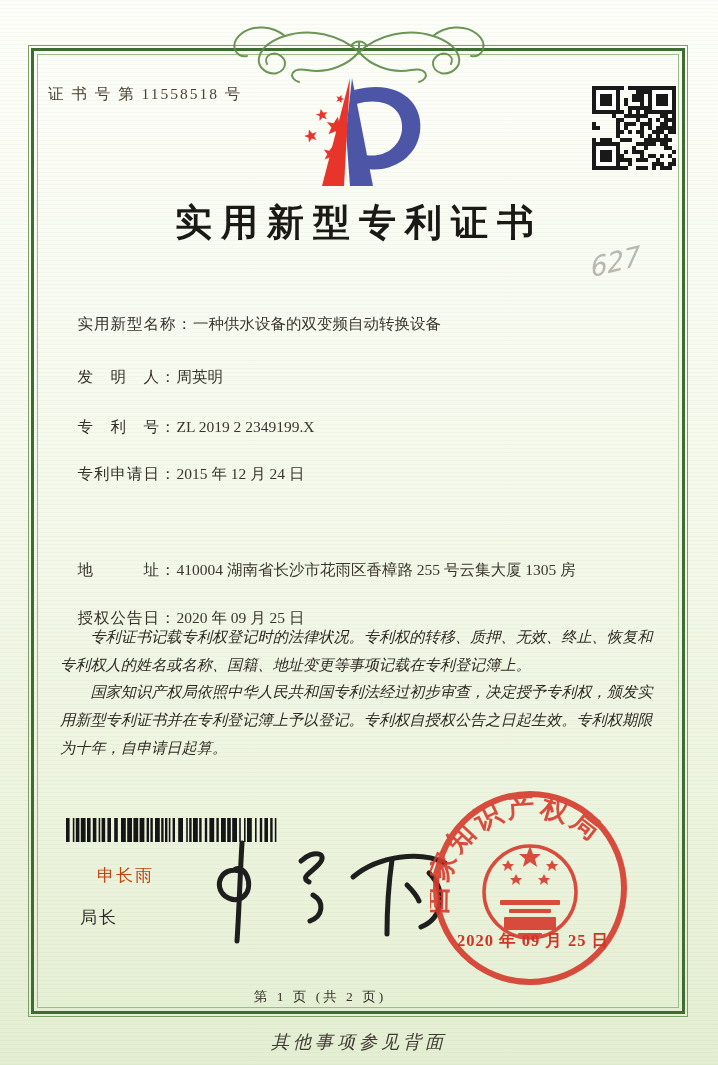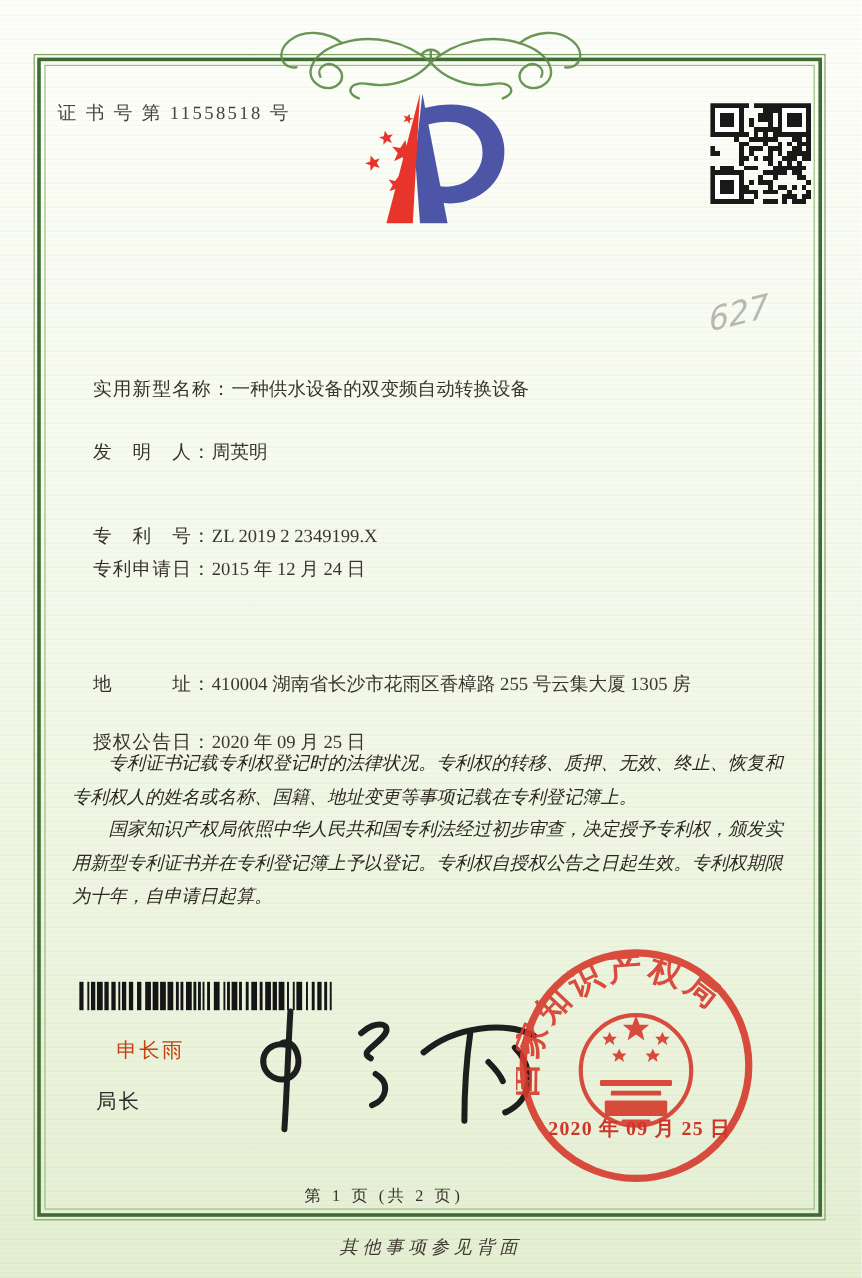--- a/index.html
+++ b/index.html
@@ -40,21 +40,21 @@
     font-size:17px;color:#2c2c2c;letter-spacing:2px;margin-top:46px;}
   .director-name{position:absolute;left:80px;top:864px;font-family:"Liberation Sans","DejaVu Sans",sans-serif;
     font-size:17px;color:#c2410c;letter-spacing:2px;margin-left:17px;}
   .signature{position:absolute;left:195px;top:833px;}
   .seal{position:absolute;left:430px;top:788px;}
   .seal-date{position:absolute;left:438px;top:930px;width:190px;text-align:center;
     font-size:16.5px;font-weight:bold;color:#cf3428;letter-spacing:1px;}
   .page-num{position:absolute;left:0;top:988px;width:640px;text-align:center;
     font-size:13.5px;letter-spacing:3px;color:#35302a;}
   .back-note{position:absolute;left:0;top:1030px;width:718px;text-align:center;
-    font-size:15px;letter-spacing:4px;color:#403a32;font-style:italic;}
+    font-size:18px;letter-spacing:4px;color:#403a32;font-style:italic;}
 </style>
 </head>
 <body>
 
 <div class="page">
 
   <div class="frame-outer">
     <div class="frame-mid">
       <div class="frame-inner"></div>
     </div>
@@ -243,30 +243,31 @@
         <rect x="2" y="2" width="3" height="3" fill="#191919"></rect>
         <rect x="14" y="0" width="7" height="7" fill="#191919"></rect>
         <rect x="15" y="1" width="5" height="5" fill="#ffffff"></rect>
         <rect x="16" y="2" width="3" height="3" fill="#191919"></rect>
         <rect x="0" y="14" width="7" height="7" fill="#191919"></rect>
         <rect x="1" y="15" width="5" height="5" fill="#ffffff"></rect>
         <rect x="2" y="16" width="3" height="3" fill="#191919"></rect>
       </svg>
   </div>
 
+  <h1 class="title">实用新型专利证书</h1>
 
   <div class="pencil">627</div>
 
   <div class="row" style="top:296px">
     <span class="lbl">实用新型名称：</span><span class="val">一种供水设备的双变频自动转换设备</span>
   </div>
   <div class="row" style="top:349px">
     <span class="lbl">发　明　人：</span><span class="val">周英明</span>
   </div>
-  <div class="row" style="top:419px">
+  <div class="row" style="top:399px">
     <span class="lbl">专　利　号：</span><span class="val">ZL 2019 2 2349199.X</span>
   </div>
   <div class="row" style="top:446px">
     <span class="lbl">专利申请日：</span><span class="val">2015 年 12 月 24 日</span>
   </div>
   <div class="row" style="top:542px">
     <span class="lbl">地　　　址：</span><span class="val">410004 湖南省长沙市花雨区香樟路 255 号云集大厦 1305 房</span>
   </div>
   <div class="row" style="top:590px">
     <span class="lbl">授权公告日：</span><span class="val">2020 年 09 月 25 日</span>

